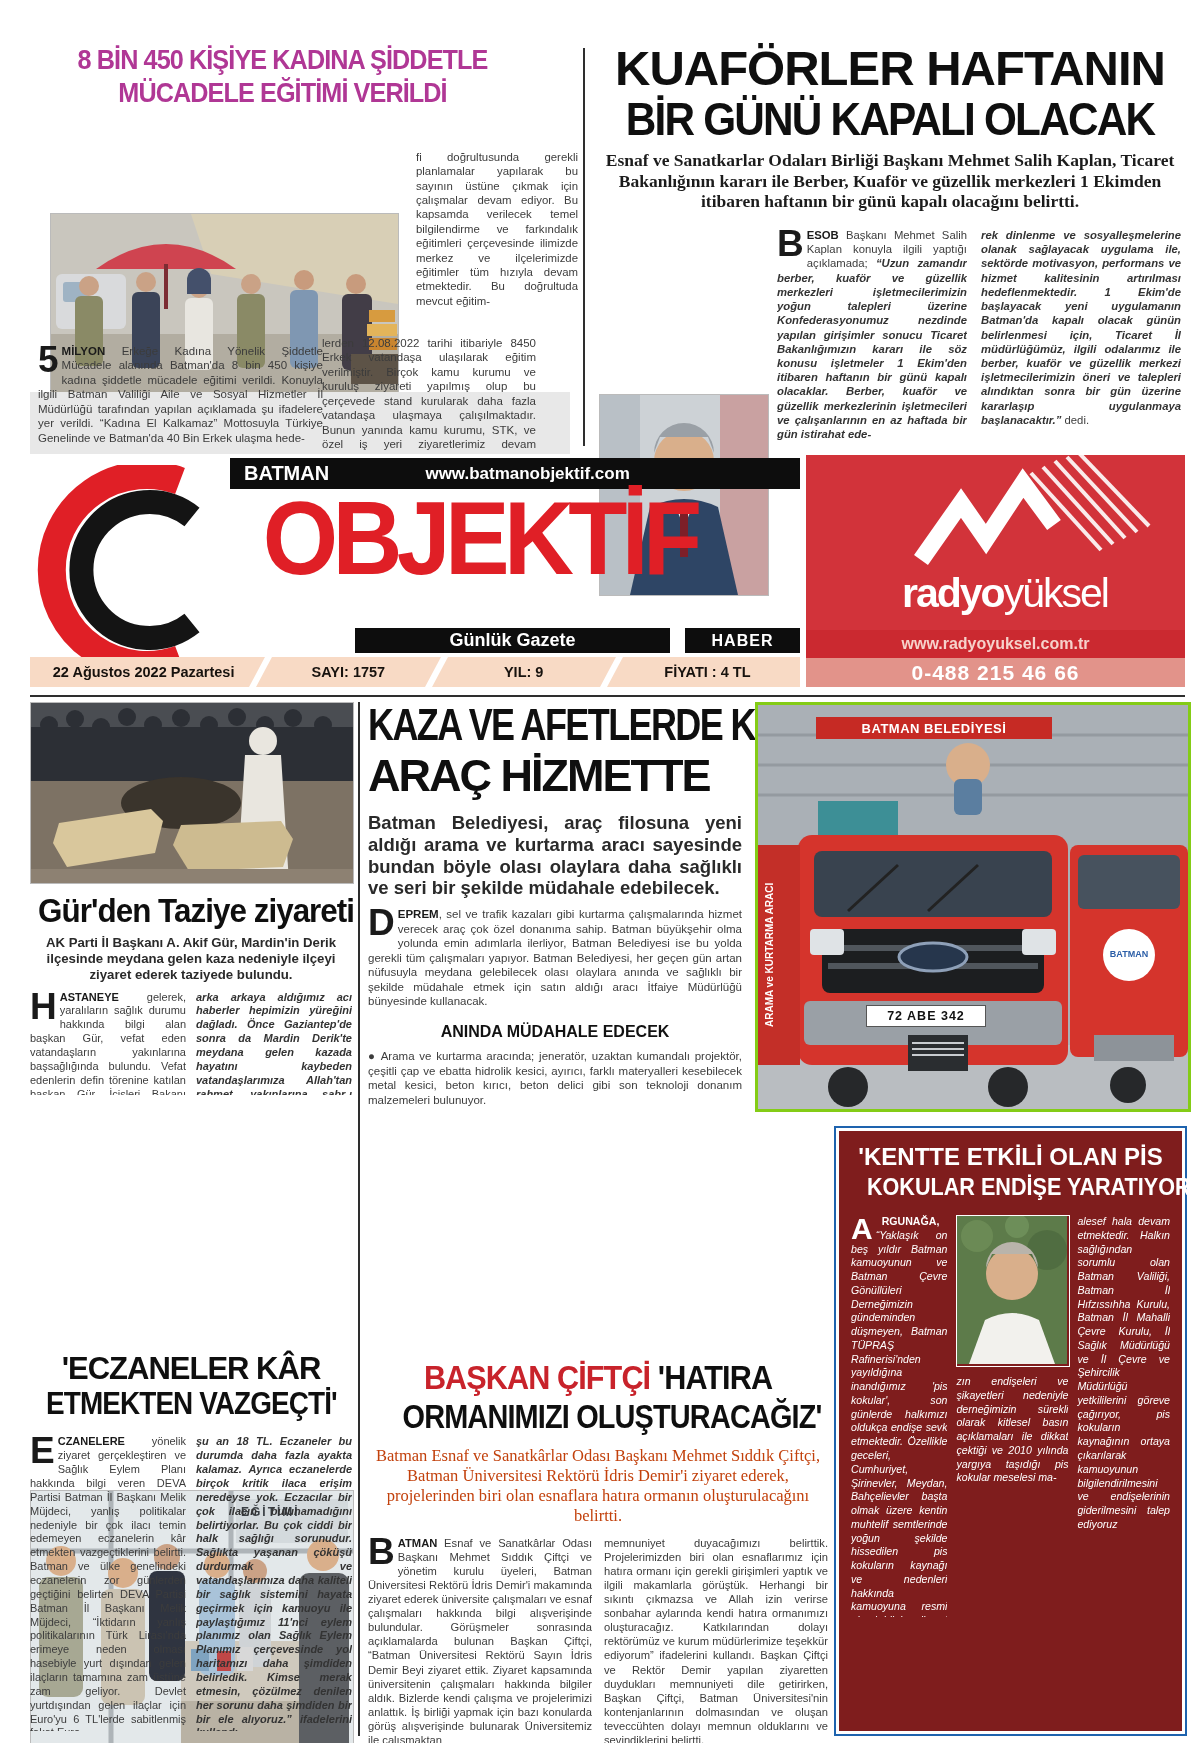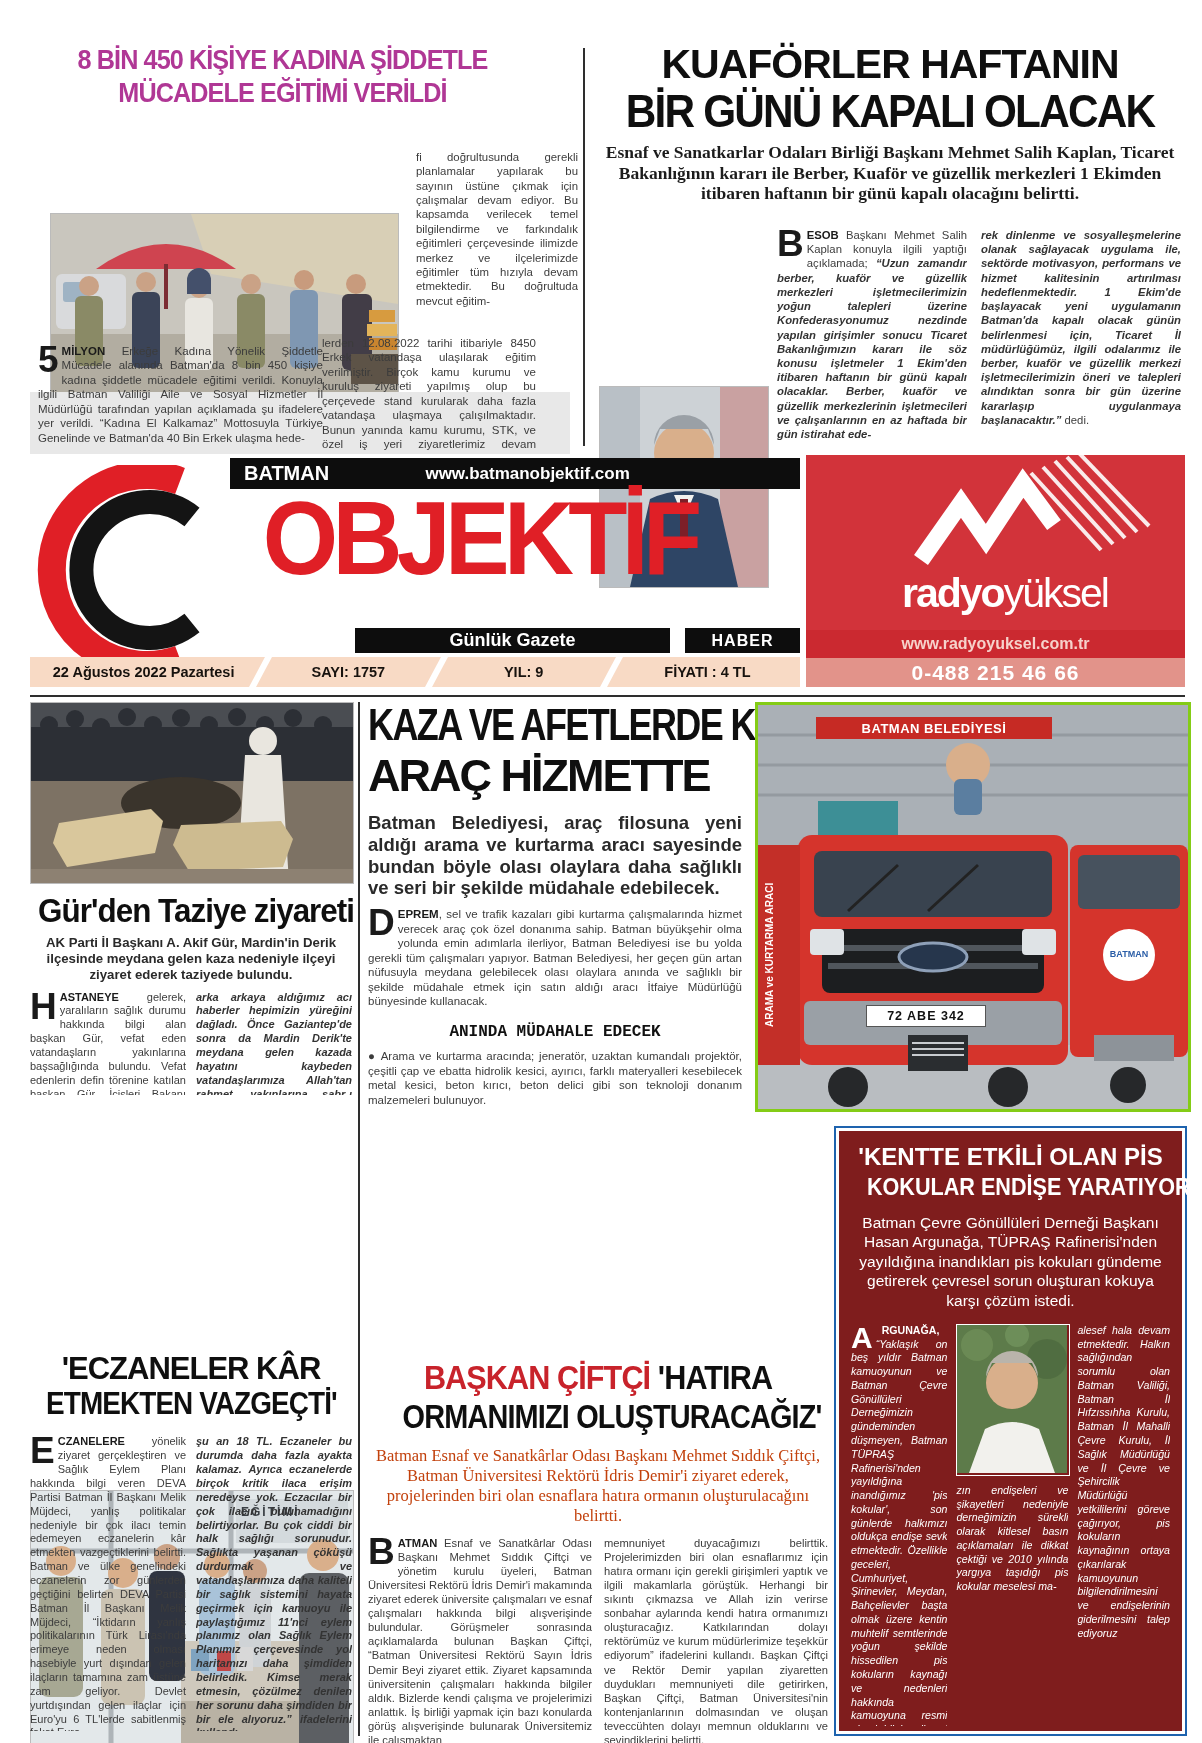--- a/index.html
+++ b/index.html
@@ -75,21 +75,21 @@
 
     <div class="body-txt abs" style="left:8px;top:300px;width:285px;height:110px;font-size:11.5px;">
       <span class="dropcap">5</span><span class="lead">MİLYON</span><span> Erkeğe Kadına Yönelik Şiddetle Mücadele alanında Batman'da 8 bin 450 kişiye kadına şiddetle mücadele eğitimi verildi. Konuyla ilgili Batman Valiliği Aile ve Sosyal Hizmetler İl Müdürlüğü tarafından yapılan açıklamada şu ifadelere yer verildi. “Kadına El Kalkamaz” Mottosuyla Türkiye Genelinde ve Batman'da 40 Bin Erkek ulaşma hede-</span>
     </div>
     <div class="body-txt abs" style="left:292px;top:292px;width:214px;height:118px;font-size:11.5px;">lerden 12.08.2022 tarihi itibariyle 8450 Erkek vatandaşa ulaşılarak eğitim verilmiştir. Birçok kamu kurumu ve kuruluş ziyareti yapılmış olup bu çerçevede stand kurularak daha fazla vatandaşa ulaşmaya çalışılmaktadır. Bunun yanında kamu kurumu, STK, ve özel iş yeri ziyaretlerimiz devam etmektedir.</div>
   </div>
 
   <div class="abs vrule" style="left:583px;top:48px;height:398px;"></div>
 
   <div class="abs" style="left:595px;top:44px;width:590px;height:410px;">
-    <div class="hline" style="font-size:41px;line-height:1.0;">KUAFÖRLER HAFTANIN</div>
+    <div class="hline" style="font-size:49px;line-height:1.0;">KUAFÖRLER HAFTANIN</div>
     <div class="hline sq90" style="font-size:47px;line-height:1.0;margin-top:2px;letter-spacing:-2px;">BİR GÜNÜ KAPALI OLACAK</div>
     <div class="serif-sub" style="margin-top:8px;font-size:17.5px;line-height:1.18;">Esnaf ve Sanatkarlar Odaları Birliği Başkanı Mehmet Salih Kaplan, Ticaret Bakanlığının kararı ile Berber, Kuaför ve güzellik merkezleri 1 Ekimden itibaren haftanın bir günü kapalı olacağını belirtti.</div>
 
     <div class="photo abs" style="left:4px;top:182px;width:168px;height:200px;border:1px solid #bbb;">
       <svg width="168" height="200" viewBox="0 0 168 200">
         <rect width="168" height="200" fill="#cdd2d6"></rect>
         <rect x="120" y="0" width="48" height="200" fill="#c3473f" opacity=".35"></rect>
         <rect x="0" y="0" width="40" height="200" fill="#b9c0c6"></rect>
         <circle cx="84" cy="66" r="30" fill="#d9af8b"></circle>
         <path d="M54 58 a30 30 0 0 1 60 0 l-6 -16 -48 0 Z" fill="#9aa0a6"></path>
@@ -201,21 +201,21 @@
 
   <div class="abs" style="left:368px;top:702px;width:690px;">
     <div class="hline sq80" style="font-size:45px;line-height:1;width:690px;transform-origin:0 50%;text-align:left;letter-spacing:-2px;">KAZA VE AFETLERDE KULLANILACAK</div>
     <div class="hline" style="font-size:45px;line-height:1;width:375px;text-align:left;margin-top:6px;letter-spacing:-2px;">ARAÇ HİZMETTE</div>
   </div>
   <div class="abs" style="left:368px;top:812px;width:374px;">
     <div style="font-size:18.5px;font-weight:bold;color:#2a2a2a;line-height:1.18;text-align:justify;">Batman Belediyesi, araç filosuna yeni aldığı arama ve kurtarma aracı sayesinde bundan böyle olası olaylara daha sağlıklı ve seri bir şekilde müdahale edebilecek.</div>
     <div class="body-txt" style="margin-top:8px;height:106px;font-size:11.5px;">
       <span class="dropcap">D</span><span class="lead">EPREM</span><span>, sel ve trafik kazaları gibi kurtarma çalışmalarında hizmet verecek araç çok özel donanıma sahip. Batman büyükşehir olma yolunda emin adımlarla ilerliyor, Batman Belediyesi ise bu yolda gerekli tüm çalışmaları yapıyor. Batman Belediyesi, her geçen gün artan nüfusuyla meydana gelebilecek olası olaylara anında ve sağlıklı bir şekilde müdahale etmek için satın aldığı aracı İtfaiye Müdürlüğü bünyesinde kullanacak.</span>
     </div>
-    <div style="text-align:center;font-weight:bold;font-size:16px;color:#111;margin-top:10px;letter-spacing:0px;font-family:Liberation Mono, monospace;">ANINDA MÜDAHALE EDECEK</div>
+    <div style="text-align:center;font-weight:bold;font-size:16px;color:#111;margin-top:10px;letter-spacing:0px;">ANINDA MÜDAHALE EDECEK</div>
     <div class="body-txt" style="margin-top:8px;font-size:11.5px;">
       <span>●</span><span>  Arama ve kurtarma aracında; jeneratör, uzaktan kumandalı projektör, çeşitli çap ve ebatta hidrolik kesici, ayırıcı, farklı materyalleri kesebilecek metal kesici, beton kırıcı, beton delici gibi son teknoloji donanım malzemeleri bulunuyor.</span>
     </div>
   </div>
 
   <div class="photo abs" style="left:755px;top:702px;width:430px;height:404px;border:3px solid #84cc16;">
     <svg width="430" height="404" viewBox="0 0 430 404">
       <rect width="430" height="404" fill="#aab0b6"></rect>
       <g stroke="#949aa0" stroke-width="3">
           <line x1="0" y1="30" x2="430" y2="30"></line>
@@ -309,21 +309,20 @@
       <div class="body-txt" style="width:224px;font-size:11.2px;">
         <span class="dropcap">B</span><span class="lead">ATMAN</span><span> Esnaf ve Sanatkârlar Odası Başkanı Mehmet Sıddık Çiftçi ve yönetim kurulu üyeleri, Batman Üniversitesi Rektörü İdris Demir'i makamında ziyaret ederek üniversite çalışmaları ve esnaf çalışmaları hakkında bilgi alışverişinde bulundular. Görüşmeler sonrasında açıklamalarda bulunan Başkan Çiftçi, “Batman Üniversitesi Rektörü Sayın İdris Demir Beyi ziyaret ettik. Ziyaret kapsamında üniversitenin çalışmaları hakkında bilgiler aldık. Bizlerde kendi çalışma ve projelerimizi anlattık. İş birliği yapmak için bazı konularda görüş alışverişinde bulunarak Üniversitemiz ile çalışmaktan</span>
       </div>
       <div class="body-txt" style="width:224px;font-size:11.2px;">memnuniyet duyacağımızı belirttik. Projelerimizden biri olan esnaflarımız için hatıra ormanı için gerekli girişimleri yaptık ve ilgili makamlarla görüştük. Herhangi bir sıkıntı çıkmazsa ve Allah izin verirse sonbahar aylarında kendi hatıra ormanımızı oluşturacağız. Katkılarından dolayı rektörümüz ve kurum müdürlerimize teşekkür ediyorum” ifadelerini kullandı. Başkan Çiftçi ve Rektör Demir yapılan ziyaretten duydukları memnuniyeti dile getirirken, Başkan Çiftçi, Batman Üniversitesi'nin kontenjanlarının dolmasından ve oluşan teveccühten dolayı memnun olduklarını ve sevindiklerini belirtti.</div>
     </div>
   </div>
 
   <div class="abs" style="left:836px;top:1128px;width:349px;height:606px;background:#7f1d1d;border:3px solid #fff;outline:2px solid #1e63ae;box-sizing:border-box;padding:12px 12px;">
     <div class="hline" style="font-size:24px;color:#fff;letter-spacing:0;">'KENTTE ETKİLİ OLAN PİS</div>
     <div class="hline sq90" style="font-size:24px;color:#fff;letter-spacing:0;margin-top:2px;">KOKULAR ENDİŞE YARATIYOR'</div>
-    <div style="margin-top:12px;font-size:15.5px;line-height:1.25;color:#fff;text-align:center;">Batman Çevre Gönüllüleri Derneği Başkanı Hasan Argunağa, TÜPRAŞ Rafinerisi'nden yayıldığına inandıkları pis kokuları gündeme getirerek çevresel sorun oluşturan kokuya karşı çözüm istedi.</div>
     <div style="display:flex;gap:9px;margin-top:14px;height:402px;overflow:hidden;">
       <div class="bluecol" style="width:99px;">
         <span class="wdrop">A</span><span class="wlead">RGUNAĞA,</span><span> “Yaklaşık on beş yıldır Batman kamuoyunun ve Batman Çevre Gönüllüleri Derneğimizin gündeminden düşmeyen, Batman TÜPRAŞ Rafinerisi'nden yayıldığına inandığımız 'pis kokular', son günlerde halkımızı oldukça endişe sevk etmektedir. Özellikle geceleri, Cumhuriyet, Şirinevler, Meydan, Bahçelievler başta olmak üzere kentin muhtelif semtlerinde yoğun şekilde hissedilen pis kokuların kaynağı ve nedenleri hakkında kamuoyuna resmi olarak bilgi verilmesi istenmektedir. 2007 yılından beri halkımı-</span>
       </div>
       <div style="width:112px;display:flex;flex-direction:column;gap:8px;">
         <div class="photo" style="width:112px;height:150px;border:1px solid #fff;">
           <svg width="110" height="148" viewBox="0 0 110 148">
             <rect width="110" height="148" fill="#5d7b4a"></rect>
             <circle cx="20" cy="20" r="16" fill="#6f8f58" opacity=".8"></circle>
               <circle cx="90" cy="34" r="20" fill="#4e6a3e" opacity=".8"></circle>

